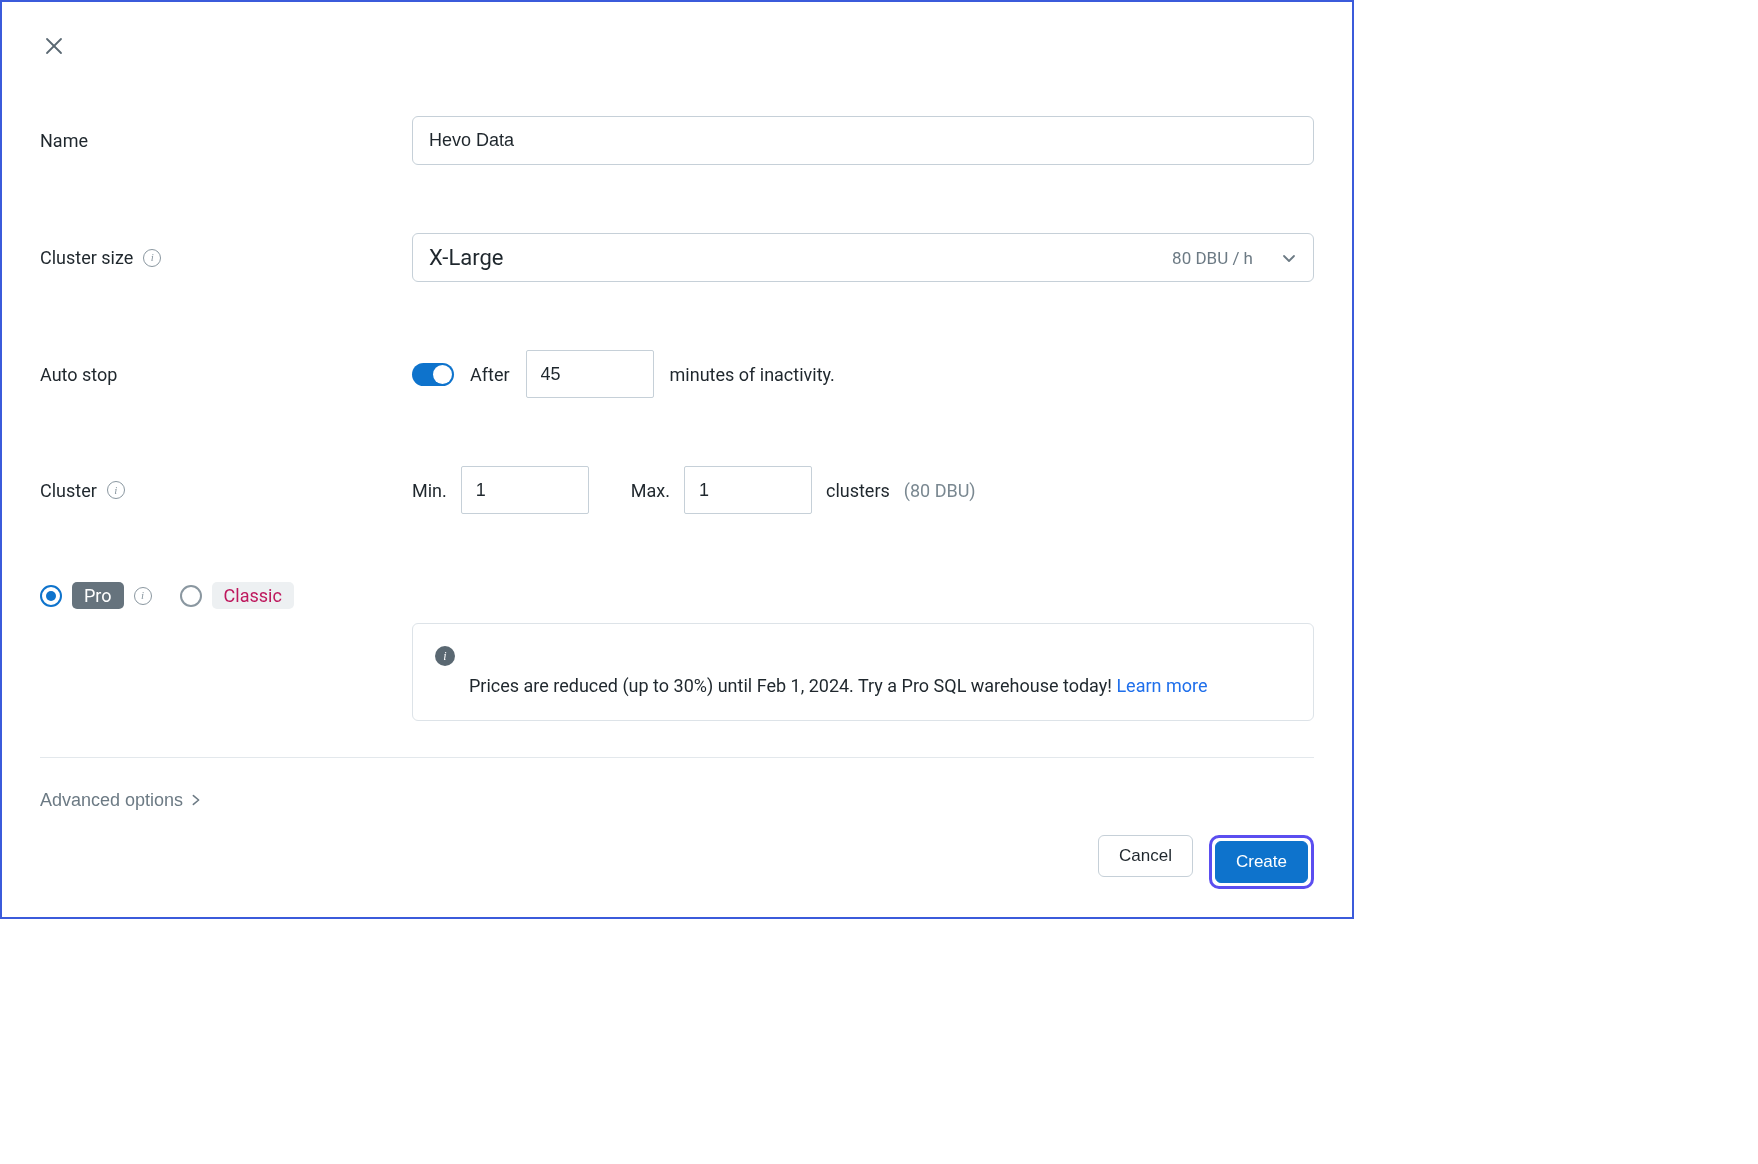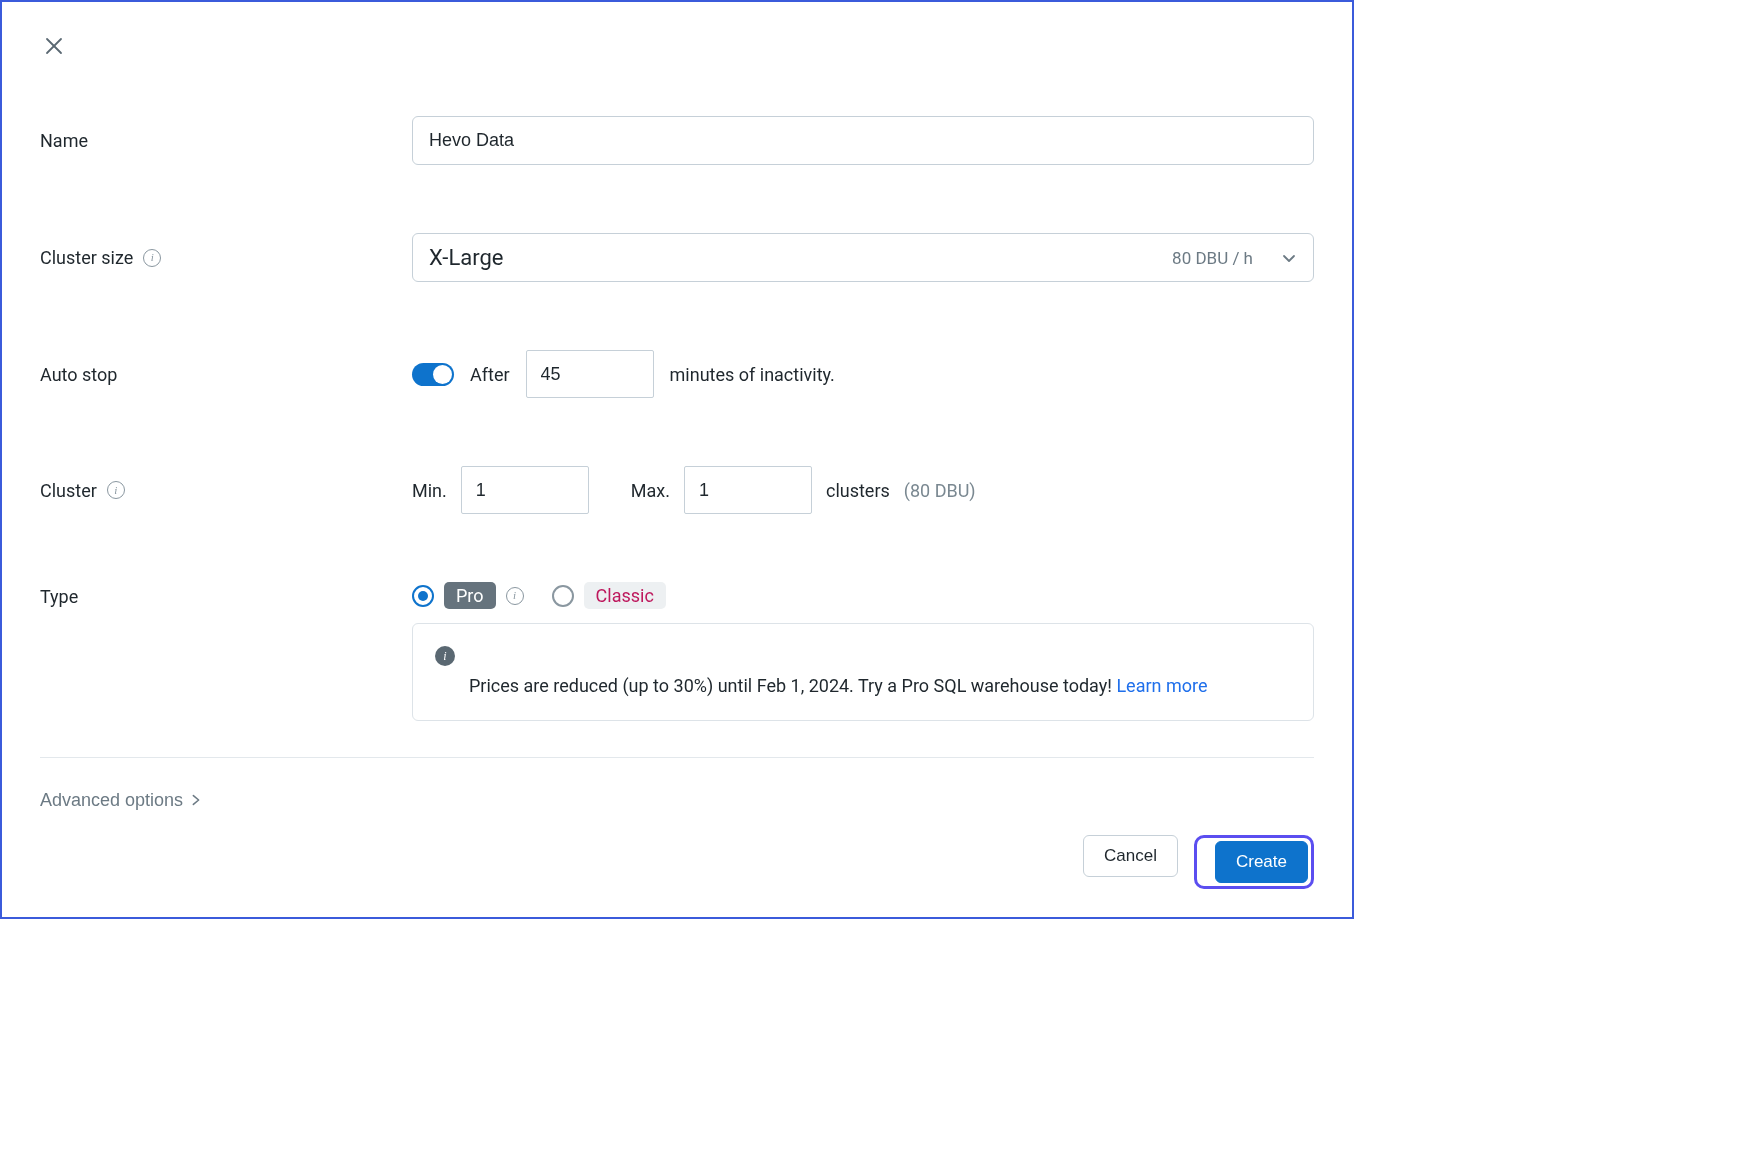--- a/index.html
+++ b/index.html
@@ -188,21 +188,20 @@
   }
   .btn {
     height: 42px;
     padding: 0 20px;
     border-radius: 6px;
     font-size: 17px;
     cursor: pointer;
     display: inline-flex;
     align-items: center;
     justify-content: center;
-    margin-left: 15px;
   }
   .btn-secondary {
     background: #fff;
     border: 1px solid #c6d0d8;
     color: #1f272d;
   }
   .btn-primary {
     background: #0e73cc;
     color: #fff;
     border: 1px solid #0e73cc;
@@ -284,21 +283,20 @@
         <span>Max.</span>
         <input type="text" class="num-input" value="1" style="">
         <span>clusters</span>
         <span class="muted">(80 DBU)</span>
       </div>
     </div>
   </div>
 
   
   <div class="form-row type-row">
-    <div class="label-col">Type</div>
     <div class="field-col">
       <div class="radio-row">
         <div class="radio-item">
           <span class="radio-outer selected">
               <span class="radio-dot"></span>
             </span>
           <span class="pill">Pro</span>
           <span class="info-icon">i</span>
         </div>
         <div class="radio-item">

